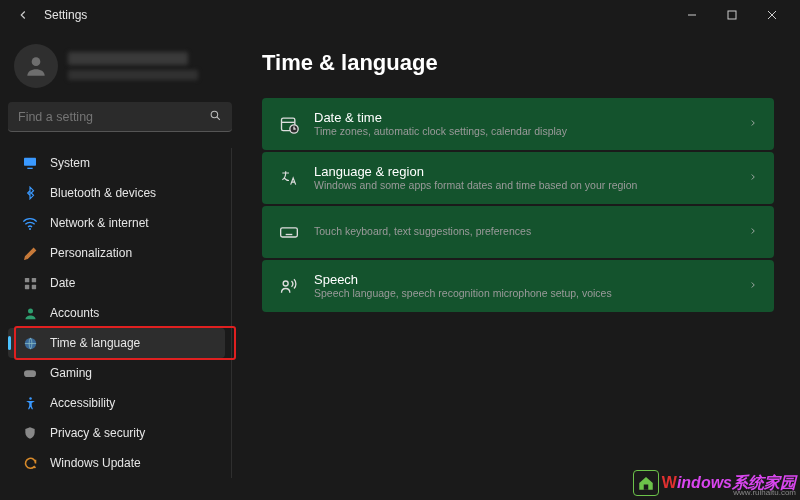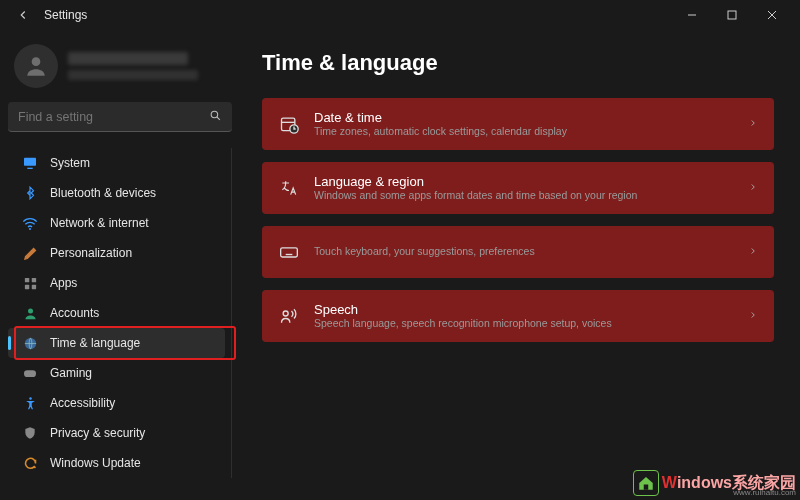--- a/index.html
+++ b/index.html
@@ -146,27 +146,27 @@
     flex: 1;
     padding: 16px 26px 0 22px;
     overflow-y: auto;
   }
   .page-title {
     font-size: 22px;
     font-weight: 600;
     margin: 4px 0 22px 0;
   }
   .card {
-    background: #7f1d1d;
+    background: #14532d;
     border-radius: 4px;
     height: 52px;
     display: flex;
     align-items: center;
     padding: 0 16px;
-    margin-bottom: 12px;
+    margin-bottom: 2px;
     gap: 14px;
   }
   .card .cicon {
     width: 22px; height: 22px;
     display: flex; align-items: center; justify-content: center;
     color: #e0e0e0;
   }
   .card .ctext { flex: 1; }
   .card .ctitle { font-size: 13px; color: #fff; }
   .card .csub { font-size: 10.5px; color: #9a9a9a; line-height: 1.3; }
@@ -184,21 +184,21 @@
     gap: 3px;
     pointer-events: none;
   }
   .watermark .wm-icon {
     width: 26px; height: 26px;
     border-radius: 4px;
     border: 1px solid #6cc24a;
     display: flex; align-items: center; justify-content: center;
   }
   .watermark .w-red { color: #e03030; }
-  .watermark .w-white { color: #fca5a5; font-weight: 600; }
+  .watermark .w-white { color: #d946ef; font-weight: 600; font-style: italic; }
   .watermark .wm-sub {
     position: absolute;
     right: 0; bottom: -1px;
     font-size: 8px; color: #888; font-weight: normal;
   }
 </style>
 </head>
 <body>
 
 <div class="titlebar">
@@ -290,21 +290,21 @@
       </div>
       <div class="nav-item">
         <span class="nicon">
             <svg width="15" height="15" viewBox="0 0 24 24" fill="#888">
               <rect x="3" y="3" width="7" height="7" rx="1"></rect>
               <rect x="14" y="3" width="7" height="7" rx="1"></rect>
               <rect x="3" y="14" width="7" height="7" rx="1"></rect>
               <rect x="14" y="14" width="7" height="7" rx="1"></rect>
             </svg>
           </span>
-        <span>Apps</span>
+        <span>Date</span>
       </div>
       <div class="nav-item">
         <span class="nicon">
             <svg width="15" height="15" viewBox="0 0 24 24" fill="#2e9e6f">
               <circle cx="12" cy="8" r="4"></circle>
               <path d="M4 21c0-4 4-6 8-6s8 2 8 6z"></path>
             </svg>
           </span>
         <span>Accounts</span>
       </div>
@@ -396,21 +396,21 @@
           <svg width="20" height="20" viewBox="0 0 24 24" fill="none" stroke="#ddd" stroke-width="1.6">
             <rect x="2" y="7" width="20" height="11" rx="2"></rect>
             <line x1="6" y1="11" x2="6" y2="11"></line>
             <line x1="10" y1="11" x2="10" y2="11"></line>
             <line x1="14" y1="11" x2="14" y2="11"></line>
             <line x1="18" y1="11" x2="18" y2="11"></line>
             <line x1="8" y1="15" x2="16" y2="15"></line>
           </svg>
         </span>
       <div class="ctext">
-        <div class="csub">Touch keyboard, your suggestions, preferences</div>
+        <div class="csub">Touch keyboard, text suggestions, preferences</div>
       </div>
       <span class="chev"><svg width="10" height="10" viewBox="0 0 24 24" fill="none" stroke="#bbb" stroke-width="2">
             <path d="M9 6l6 6-6 6"></path>
           </svg></span>
     </div>
 
     <div class="card">
       <span class="cicon">
           <svg width="20" height="20" viewBox="0 0 24 24" fill="none" stroke="#ddd" stroke-width="1.6">
             <circle cx="8" cy="9" r="3"></circle>

